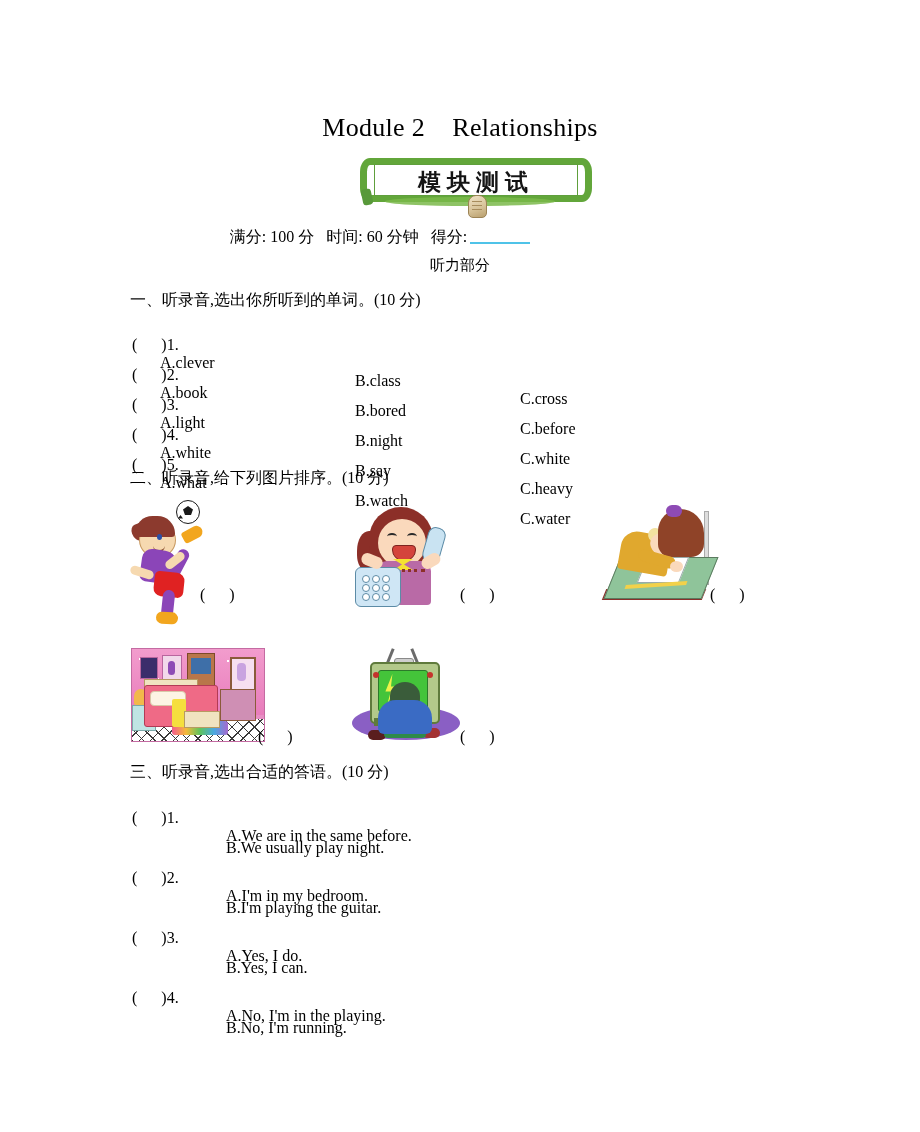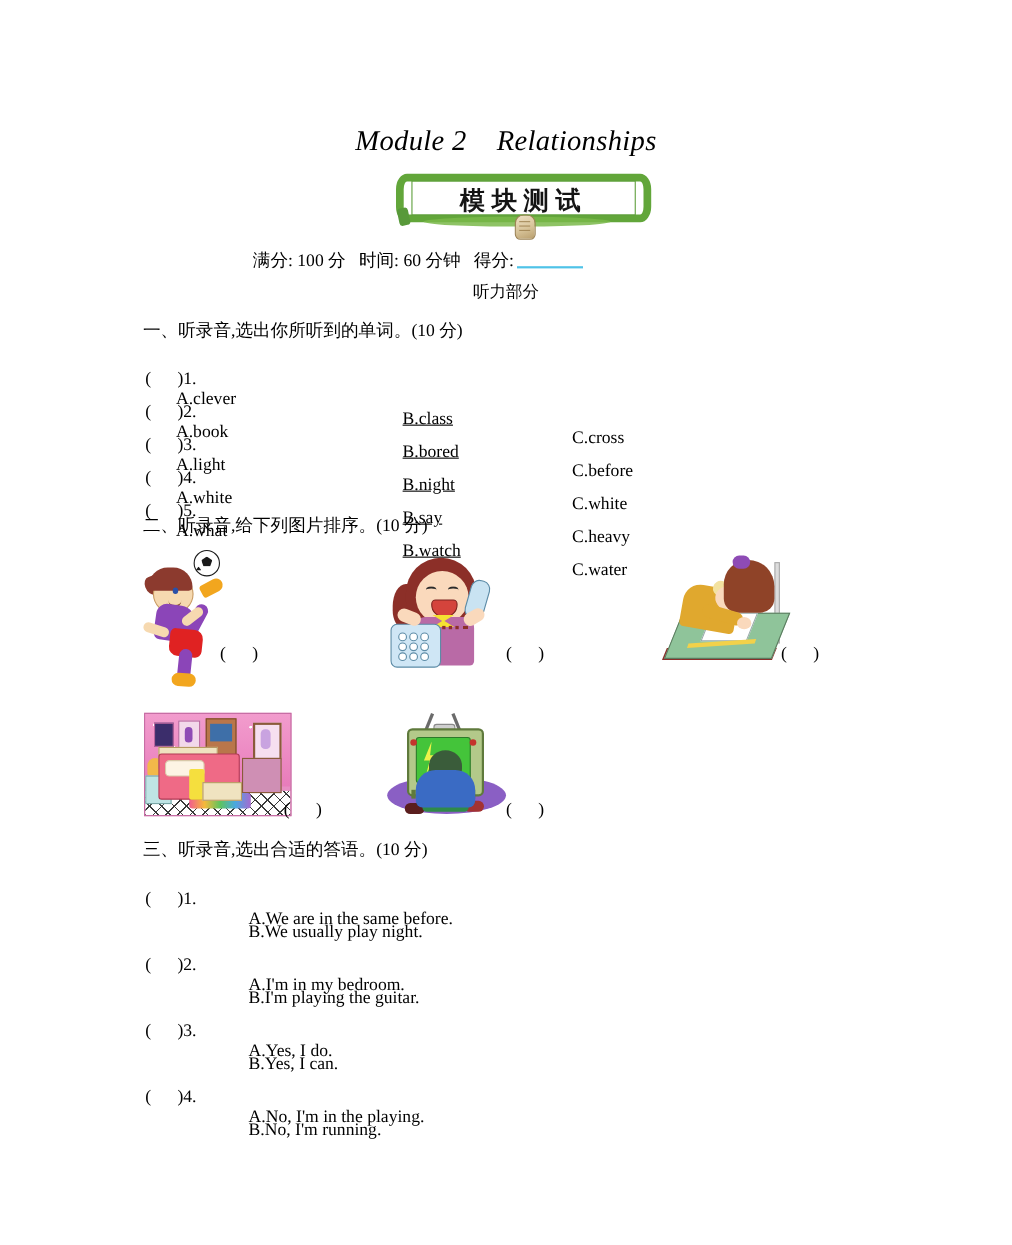--- a/index.html
+++ b/index.html
@@ -25,21 +25,20 @@
 
   
   .doc-title {
     position: absolute;
     left: 0; top: 113px;
     width: 920px;
     text-align: center;
     font-size: 26px;
     letter-spacing: 0.3px;
     white-space: pre;
-    font-style: italic;
   }
 
   
   .banner-wrap {
     position: absolute;
     left: 360px; top: 158px;
     width: 232px; height: 32px;
   }
   .banner-brush {
     position: absolute;
@@ -142,21 +141,21 @@
   .q-row {
     position: absolute;
     left: 132px;
     width: 660px;
     height: 22px;
     font-size: 16px;
     white-space: pre;
   }
   .q-par    { position: absolute; left: 0px; }
   .q-opt-a  { position: absolute; left: 28px; }
-  .q-opt-b  { position: absolute; left: 234px; text-decoration: underline; }
+  .q-opt-b  { position: absolute; left: 223px; }
   .q-opt-c  { position: absolute; left: 388px; }
 
   
   .q3-row { position: absolute; left: 132px; font-size: 16px; white-space: pre; }
   .q3-a  { position: absolute; left: 0px; }
   .q3-b  { position: absolute; left: 94px; }
 
   
   .pic-paren {
     position: absolute;

